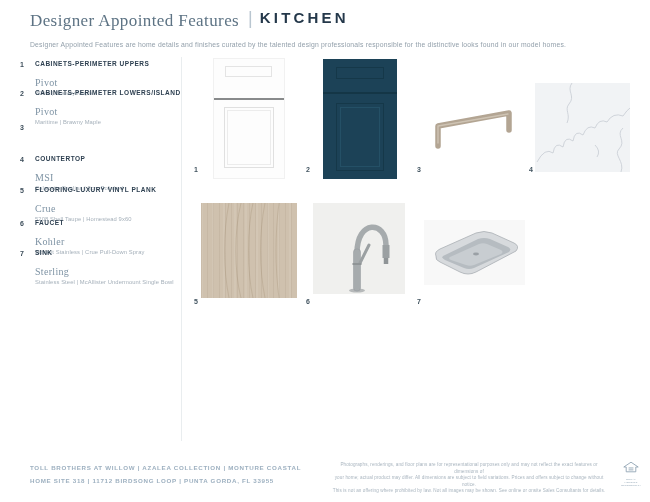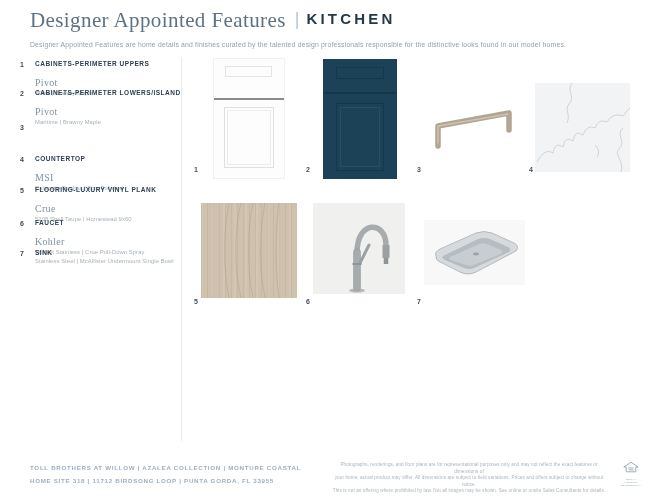--- a/index.html
+++ b/index.html
@@ -3,21 +3,21 @@
 <meta charset="utf-8">
 <style>
   html,body{margin:0;padding:0;background:#e8e8e8;}
   .page{
     position:relative;width:650px;height:502px;background:#ffffff;
     font-family:"Liberation Sans", sans-serif;overflow:hidden;margin:0 auto;
   }
   
   .hdr{position:absolute;left:30px;top:8px;white-space:nowrap;}
   .hdr-title{
-    font-family:"Liberation Serif", serif;font-size:21px;color:#5d7384;
+    font-family:"Liberation Serif", serif;font-size:17px;color:#5d7384;
     letter-spacing:.4px;font-weight:400;
   }
   .hdr-sep{color:#b9c6d0;font-size:18px;font-weight:300;margin:0 7px 0 9px;vertical-align:2px;}
   .hdr-section{
     font-size:15px;color:#24384a;letter-spacing:3.2px;font-weight:600;vertical-align:3px;
   }
   .hdr-sub{position:absolute;left:30px;top:41px;font-size:6.8px;color:#93a0ab;letter-spacing:.2px;white-space:nowrap;}
   
   .vdiv{position:absolute;left:181px;top:57px;width:1px;height:384px;background:#e9edef;}
   
@@ -114,20 +114,21 @@
     <div>
       <div class="cat">FAUCET</div>
       <div class="brand">Kohler</div>
       <div class="det">Vibrant Stainless | Crue Pull-Down Spray</div>
     </div>
   </div>
   <div class="feat" style="top:249px">
     <div class="no">7</div>
     <div>
       <div class="cat">SINK</div>
+      <div class="brand">Sterling</div>
       <div class="det">Stainless Steel | McAllister Undermount Single Bowl</div>
     </div>
   </div>
 
   <div class="box cab-white" style="left:213px;top:58px;width:70px;height:119px">
     <div class="drawer"></div>
     <div class="gap"></div>
     <div class="door">
         <div class="inner"></div>
       </div>

